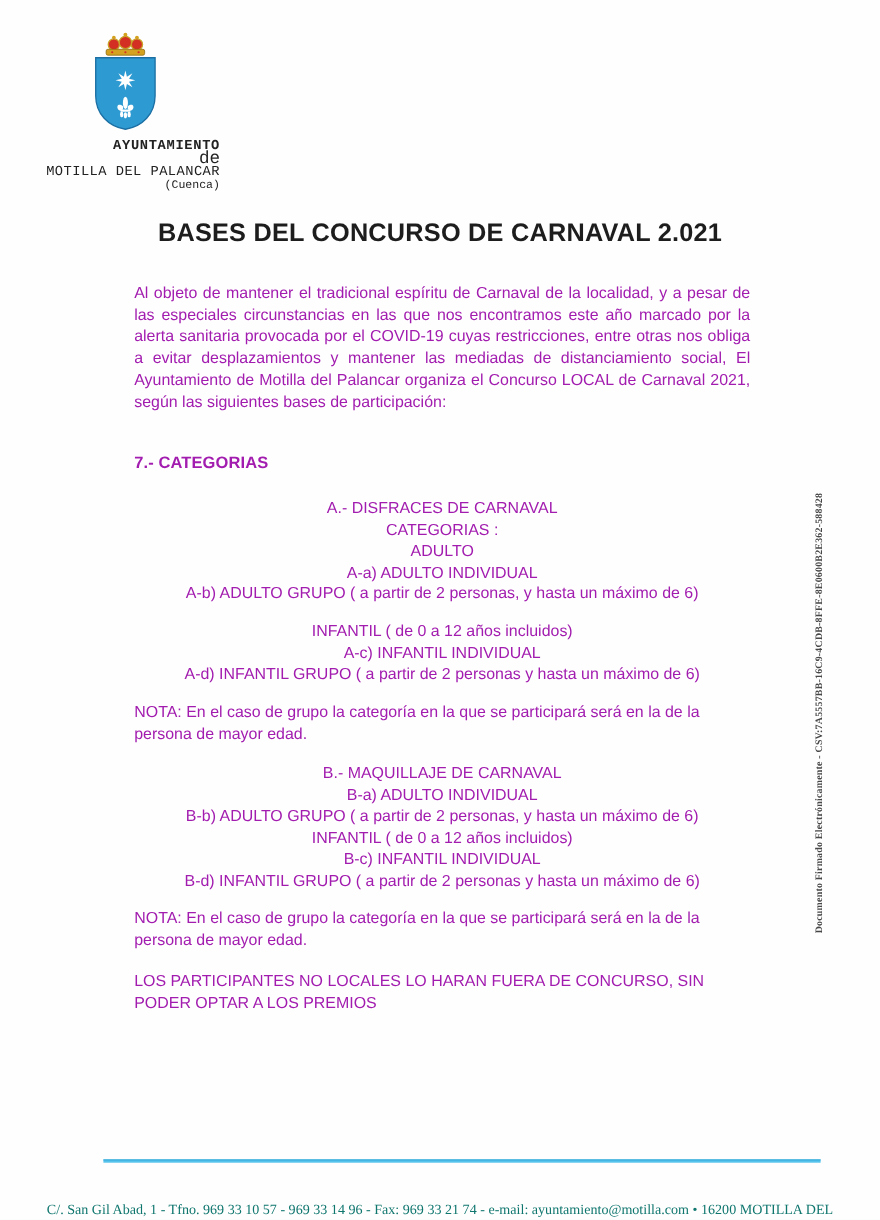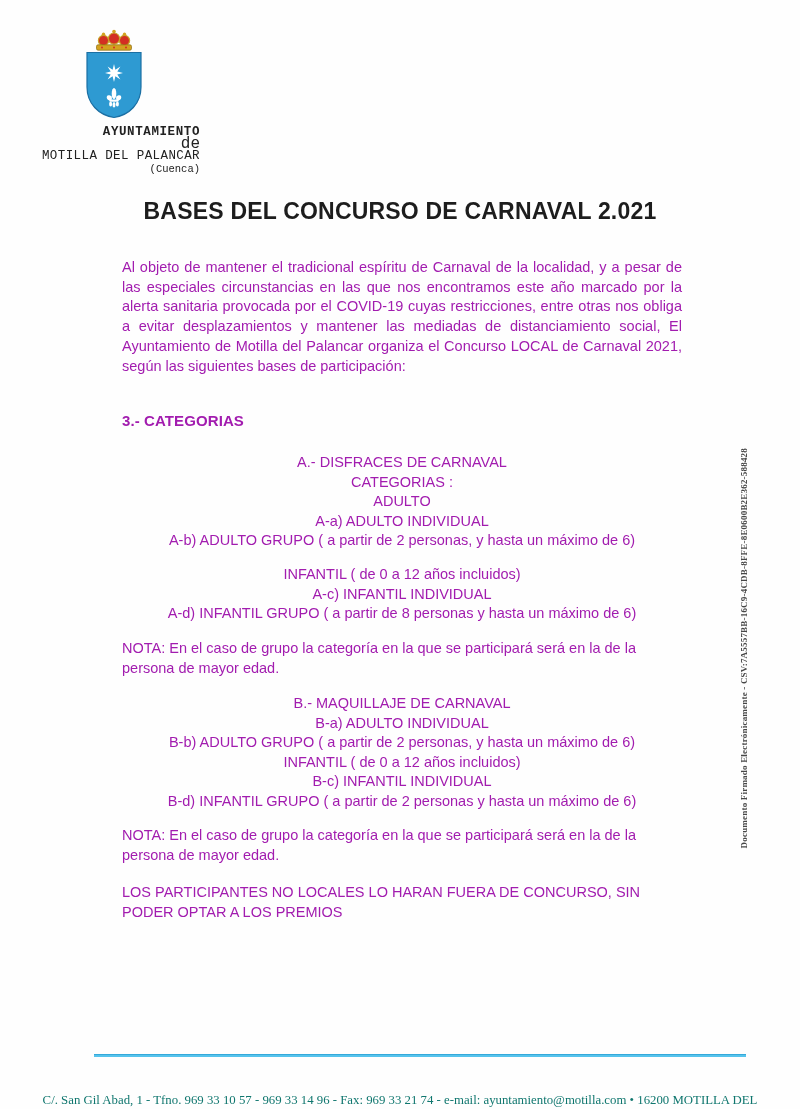--- a/index.html
+++ b/index.html
@@ -148,34 +148,34 @@
     <div class="org-name">AYUNTAMIENTO</div>
     <div class="org-de">de</div>
     <div class="org-muni">MOTILLA DEL PALANCAR</div>
     <div class="org-prov">(Cuenca)</div>
   </div>
 
   <div class="doc-title">BASES DEL CONCURSO DE CARNAVAL 2.021</div>
 
   <div class="body-col intro">Al objeto de mantener el tradicional espíritu de Carnaval de la localidad, y a pesar de las especiales circunstancias en las que nos encontramos este año marcado por la alerta sanitaria provocada por el COVID-19 cuyas restricciones, entre otras nos obliga a evitar desplazamientos y mantener las mediadas de distanciamiento social, El Ayuntamiento de Motilla del Palancar organiza el Concurso LOCAL de Carnaval 2021, según las siguientes bases de participación:</div>
 
-  <div class="body-col section-heading">3.- CATEGORIAS</div>
+  <div class="body-col section-heading">7.- CATEGORIAS</div>
 
   <div class="body-col line-block blk-a">
     <div class="line">A.- DISFRACES DE CARNAVAL</div>
     <div class="line">CATEGORIAS :</div>
     <div class="line">ADULTO</div>
     <div class="line">A-a) ADULTO INDIVIDUAL</div>
     <div class="line">A-b) ADULTO GRUPO ( a partir de 2 personas, y hasta un máximo de 6)</div>
   </div>
 
   <div class="body-col line-block blk-a-inf">
     <div class="line">INFANTIL ( de 0 a 12 años incluidos)</div>
     <div class="line">A-c) INFANTIL INDIVIDUAL</div>
-    <div class="line">A-d) INFANTIL GRUPO ( a partir de 8 personas y hasta un máximo de 6)</div>
+    <div class="line">A-d) INFANTIL GRUPO ( a partir de 2 personas y hasta un máximo de 6)</div>
   </div>
 
   <div class="body-col nota-a">NOTA: En el caso de grupo la categoría en la que se participará será en la de la persona de mayor edad.</div>
 
   <div class="body-col line-block blk-b">
     <div class="line">B.- MAQUILLAJE DE CARNAVAL</div>
     <div class="line">B-a) ADULTO INDIVIDUAL</div>
     <div class="line">B-b) ADULTO GRUPO ( a partir de 2 personas, y hasta un máximo de 6)</div>
     <div class="line">INFANTIL ( de 0 a 12 años incluidos)</div>
     <div class="line">B-c) INFANTIL INDIVIDUAL</div>

